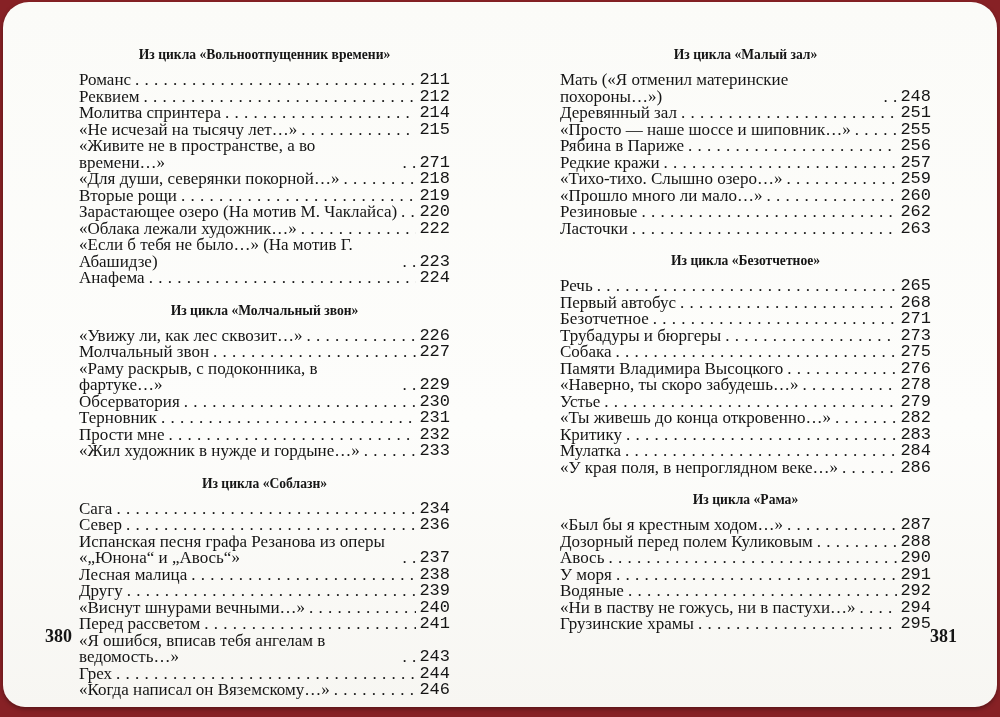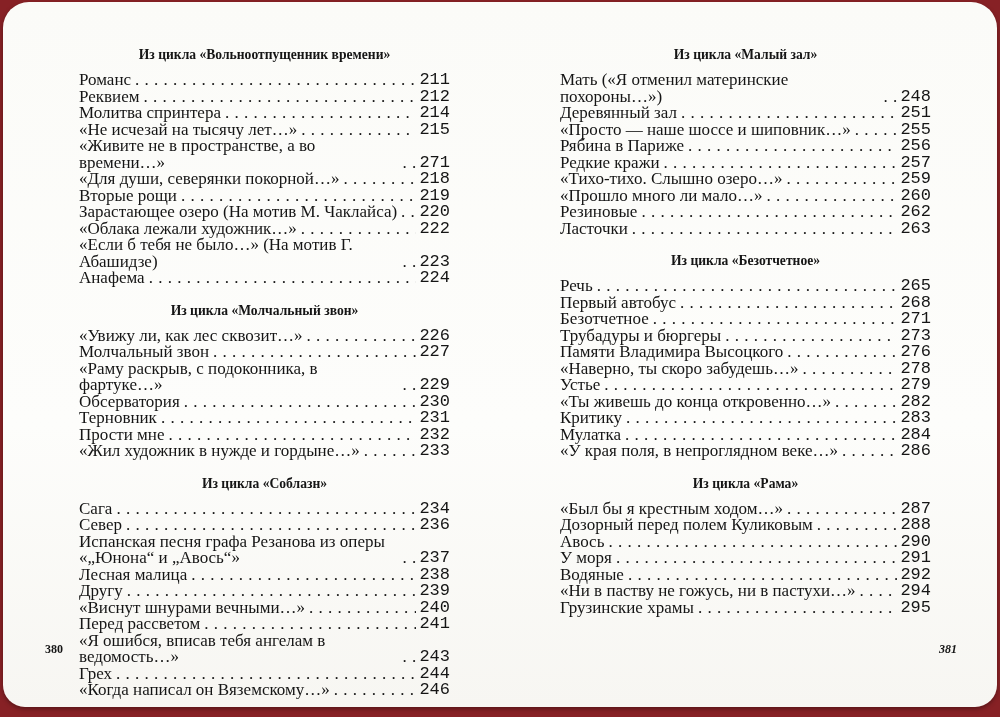--- a/index.html
+++ b/index.html
@@ -62,26 +62,26 @@
   .leader::after {
     content: ". . . . . . . . . . . . . . . . . . . . . . . . . . . . . . . . . . . . . . . . . . . . . . . . . . . . . . . . . . . . . . . . . . . . . . . . . . . . . . . .";
     letter-spacing: 0.5px;
   }
   .pagenum {
     white-space: nowrap;
     font-family: Liberation Mono, monospace;
   }
   .folio {
     position: absolute;
-    bottom: 50px;
+    bottom: 60px;
     font-weight: bold;
-    font-size: 12px;
+    font-size: 18px;
   }
   .folio-left  { left: 42px; }
-  .folio-right { right: 40px; font-style: italic; }
+  .folio-right { right: 40px; }
 </style>
 </head>
 <body>
 
 <div class="book-page">
   <div class="columns">
     <div class="column">
         <div class="heading">Из цикла «Вольноотпущенник времени»</div>
         <div class="entry">
           <span class="title">Романс</span>
@@ -288,20 +288,25 @@
           <span class="title">Безотчетное</span>
           <span class="leader"></span>
           <span class="pagenum">271</span>
         </div>
         <div class="entry">
           <span class="title">Трубадуры и бюргеры</span>
           <span class="leader"></span>
           <span class="pagenum">273</span>
         </div>
         <div class="entry">
+          <span class="title">Собака</span>
+          <span class="leader"></span>
+          <span class="pagenum">275</span>
+        </div>
+        <div class="entry">
           <span class="title">Памяти Владимира Высоцкого</span>
           <span class="leader"></span>
           <span class="pagenum">276</span>
         </div>
         <div class="entry">
           <span class="title">«Наверно, ты скоро забудешь…»</span>
           <span class="leader"></span>
           <span class="pagenum">278</span>
         </div>
         <div class="entry">

